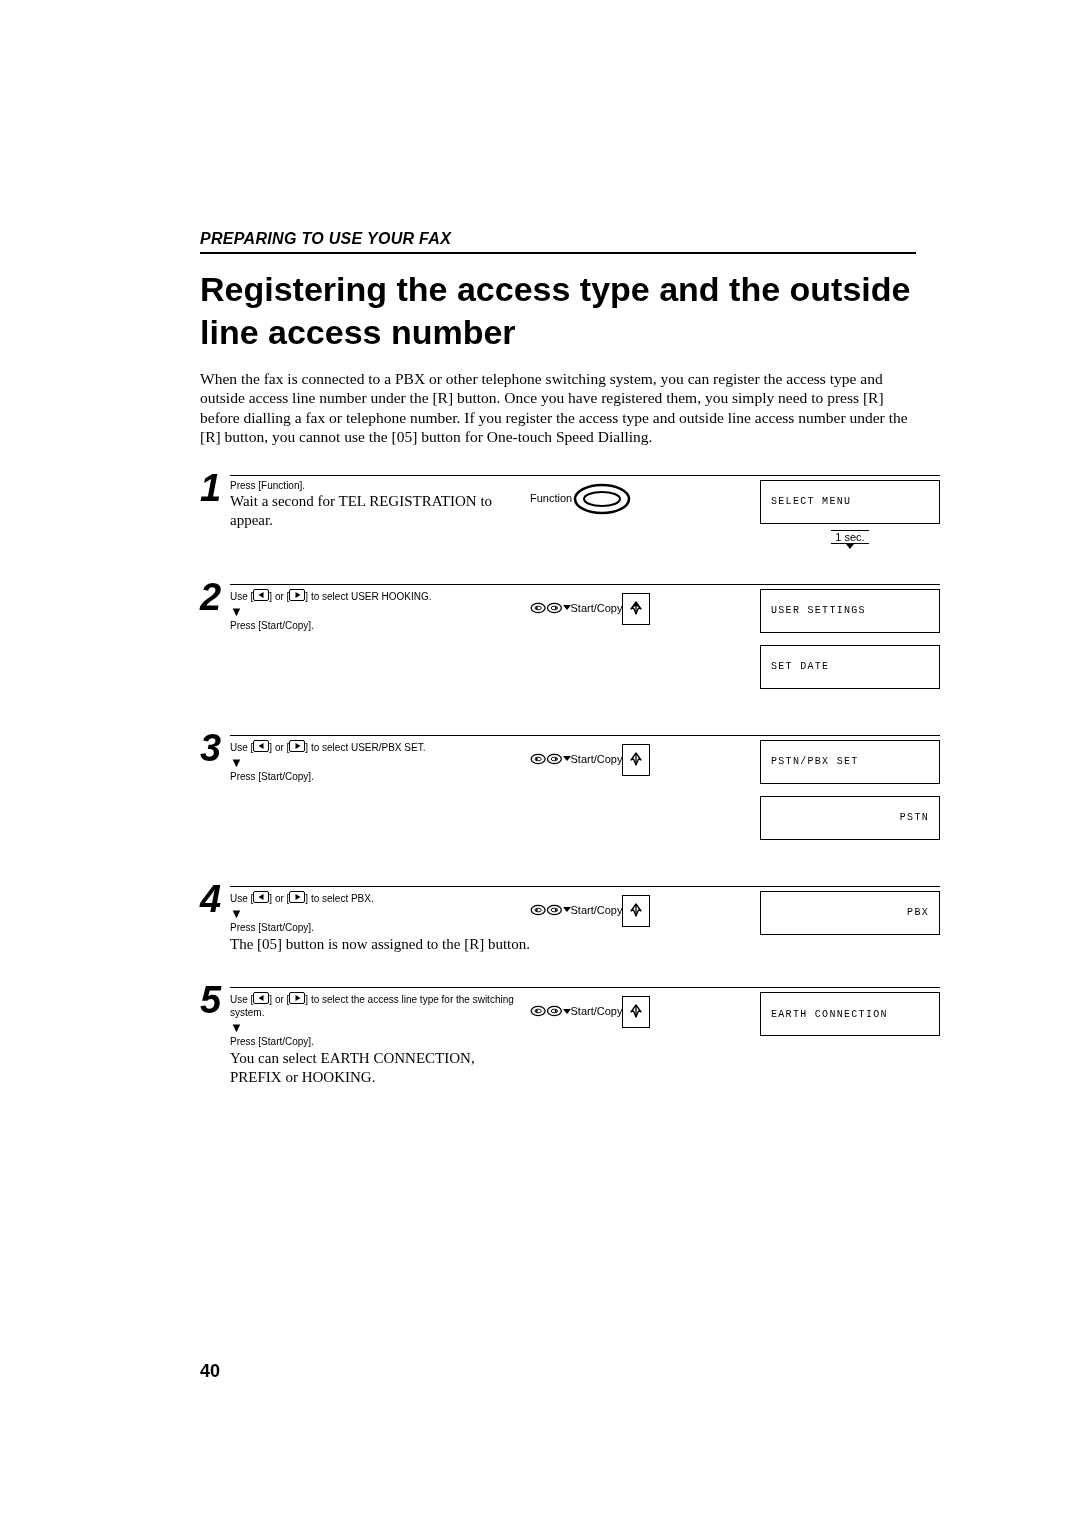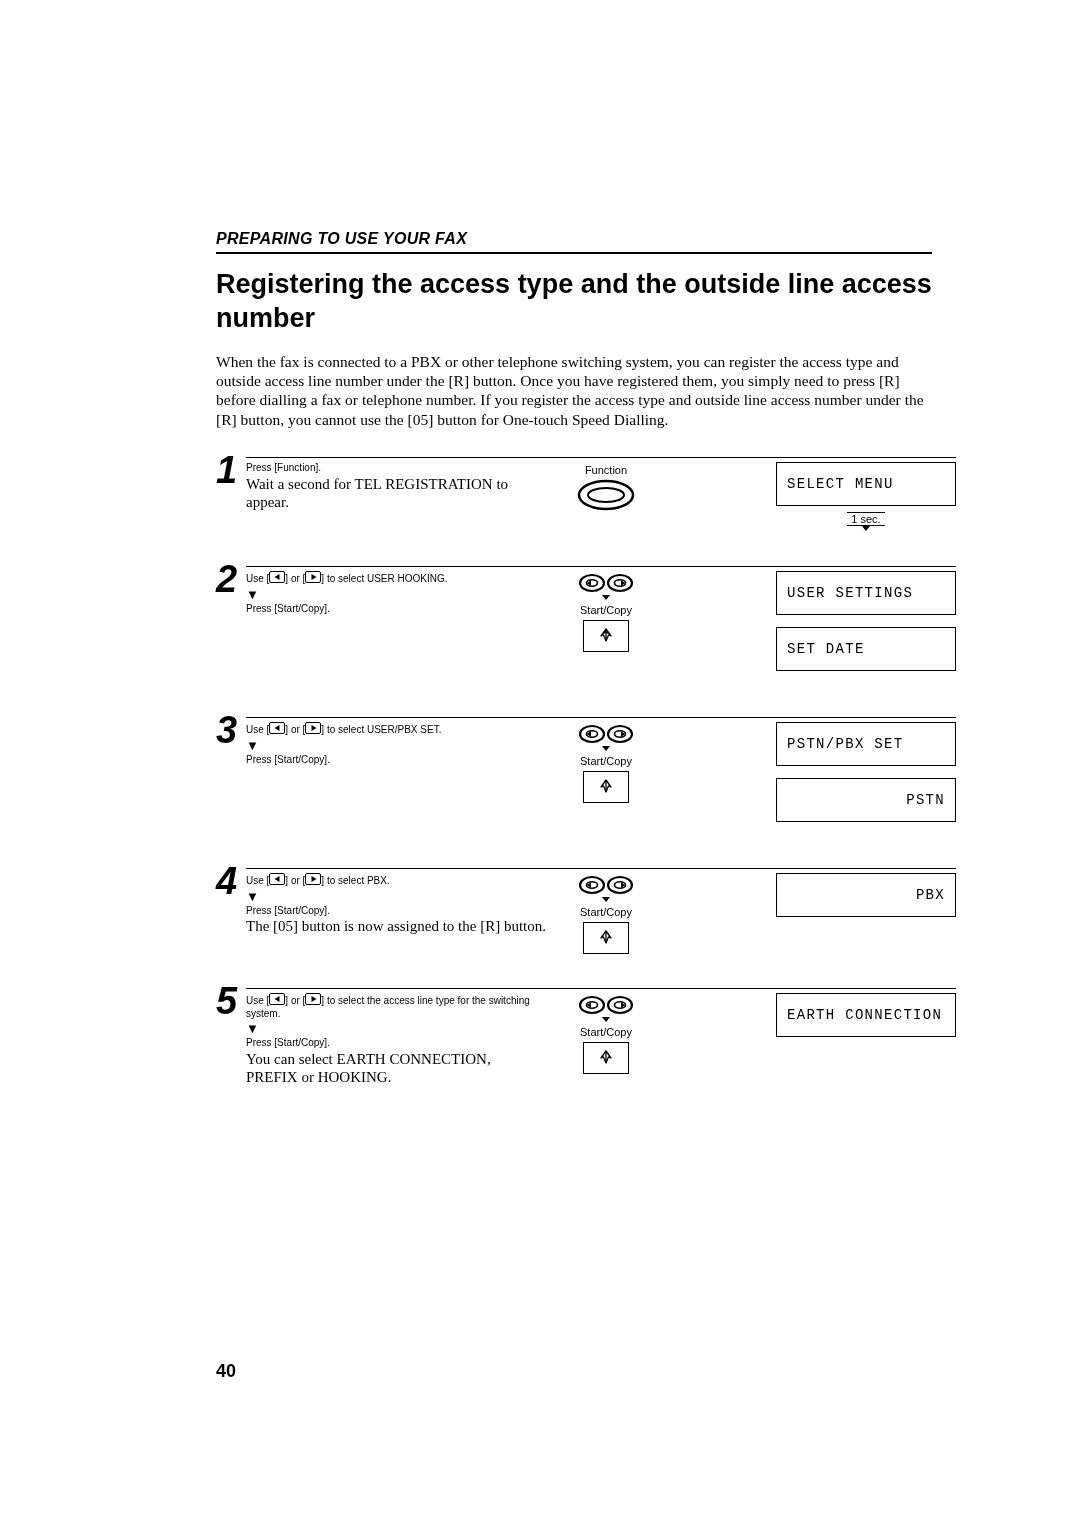--- a/index.html
+++ b/index.html
@@ -11,36 +11,35 @@
     background: #fff;
     font-family: "Times New Roman", Times, serif;
     color: #000;
   }
   .page {
     position: relative;
     width: 876px;
     height: 1528px;
     box-sizing: border-box;
     padding: 230px 120px 0 200px;
-    margin-left: 16px;
   }
   .section-head {
     font-family: Arial, Helvetica, sans-serif;
     font-weight: bold;
     font-style: italic;
     font-size: 16px;
     letter-spacing: 0.3px;
     border-bottom: 2.5px solid #000;
     padding-bottom: 4px;
     width: 716px;
   }
   .title {
     font-family: Arial, Helvetica, sans-serif;
     font-weight: bold;
-    font-size: 27px;
+    font-size: 34px;
     line-height: 1.25;
     margin-top: 14px;
     width: 716px;
   }
   .intro {
     font-size: 15.5px;
     line-height: 1.25;
     margin-top: 16px;
     width: 716px;
   }
@@ -106,42 +105,42 @@
     transform: translate(-50%, -50%);
     width: 0; height: 0;
   }
   .arrow-key.left::after  { border-top: 3px solid transparent; border-bottom: 3px solid transparent; border-right: 5px solid #000; margin-left:-0.5px;}
   .arrow-key.right::after { border-top: 3px solid transparent; border-bottom: 3px solid transparent; border-left: 5px solid #000; margin-left:0.5px;}
 
   .icon-col {
     width: 120px;
     flex: none;
     display: flex;
-    flex-direction: column;
+    flex-direction: row;
     align-items: center;
     font-family: Arial, Helvetica, sans-serif;
     font-size: 11px;
   }
   .icon-col .lbl-top { margin-bottom: 2px; }
   .icon-col .lbl-mid { margin: 2px 0; }
   .icon-col svg { display: block; }
 
   .lcd-col {
     width: 180px;
     flex: none;
     margin-left: auto;
   }
   .lcd {
     border: 1.5px solid #000;
     height: 44px;
     display: flex;
     align-items: center;
     padding: 0 10px;
     font-family: "Courier New", Courier, monospace;
-    font-size: 14px;
+    font-size: 10px;
     letter-spacing: 1.3px;
     box-sizing: border-box;
     margin-bottom: 12px;
   }
   .lcd.right-align { justify-content: flex-end; }
   .wait-1sec {
     text-align: center;
     font-family: Arial, Helvetica, sans-serif;
     font-size: 11px;
     margin: -6px 0 6px 0;

